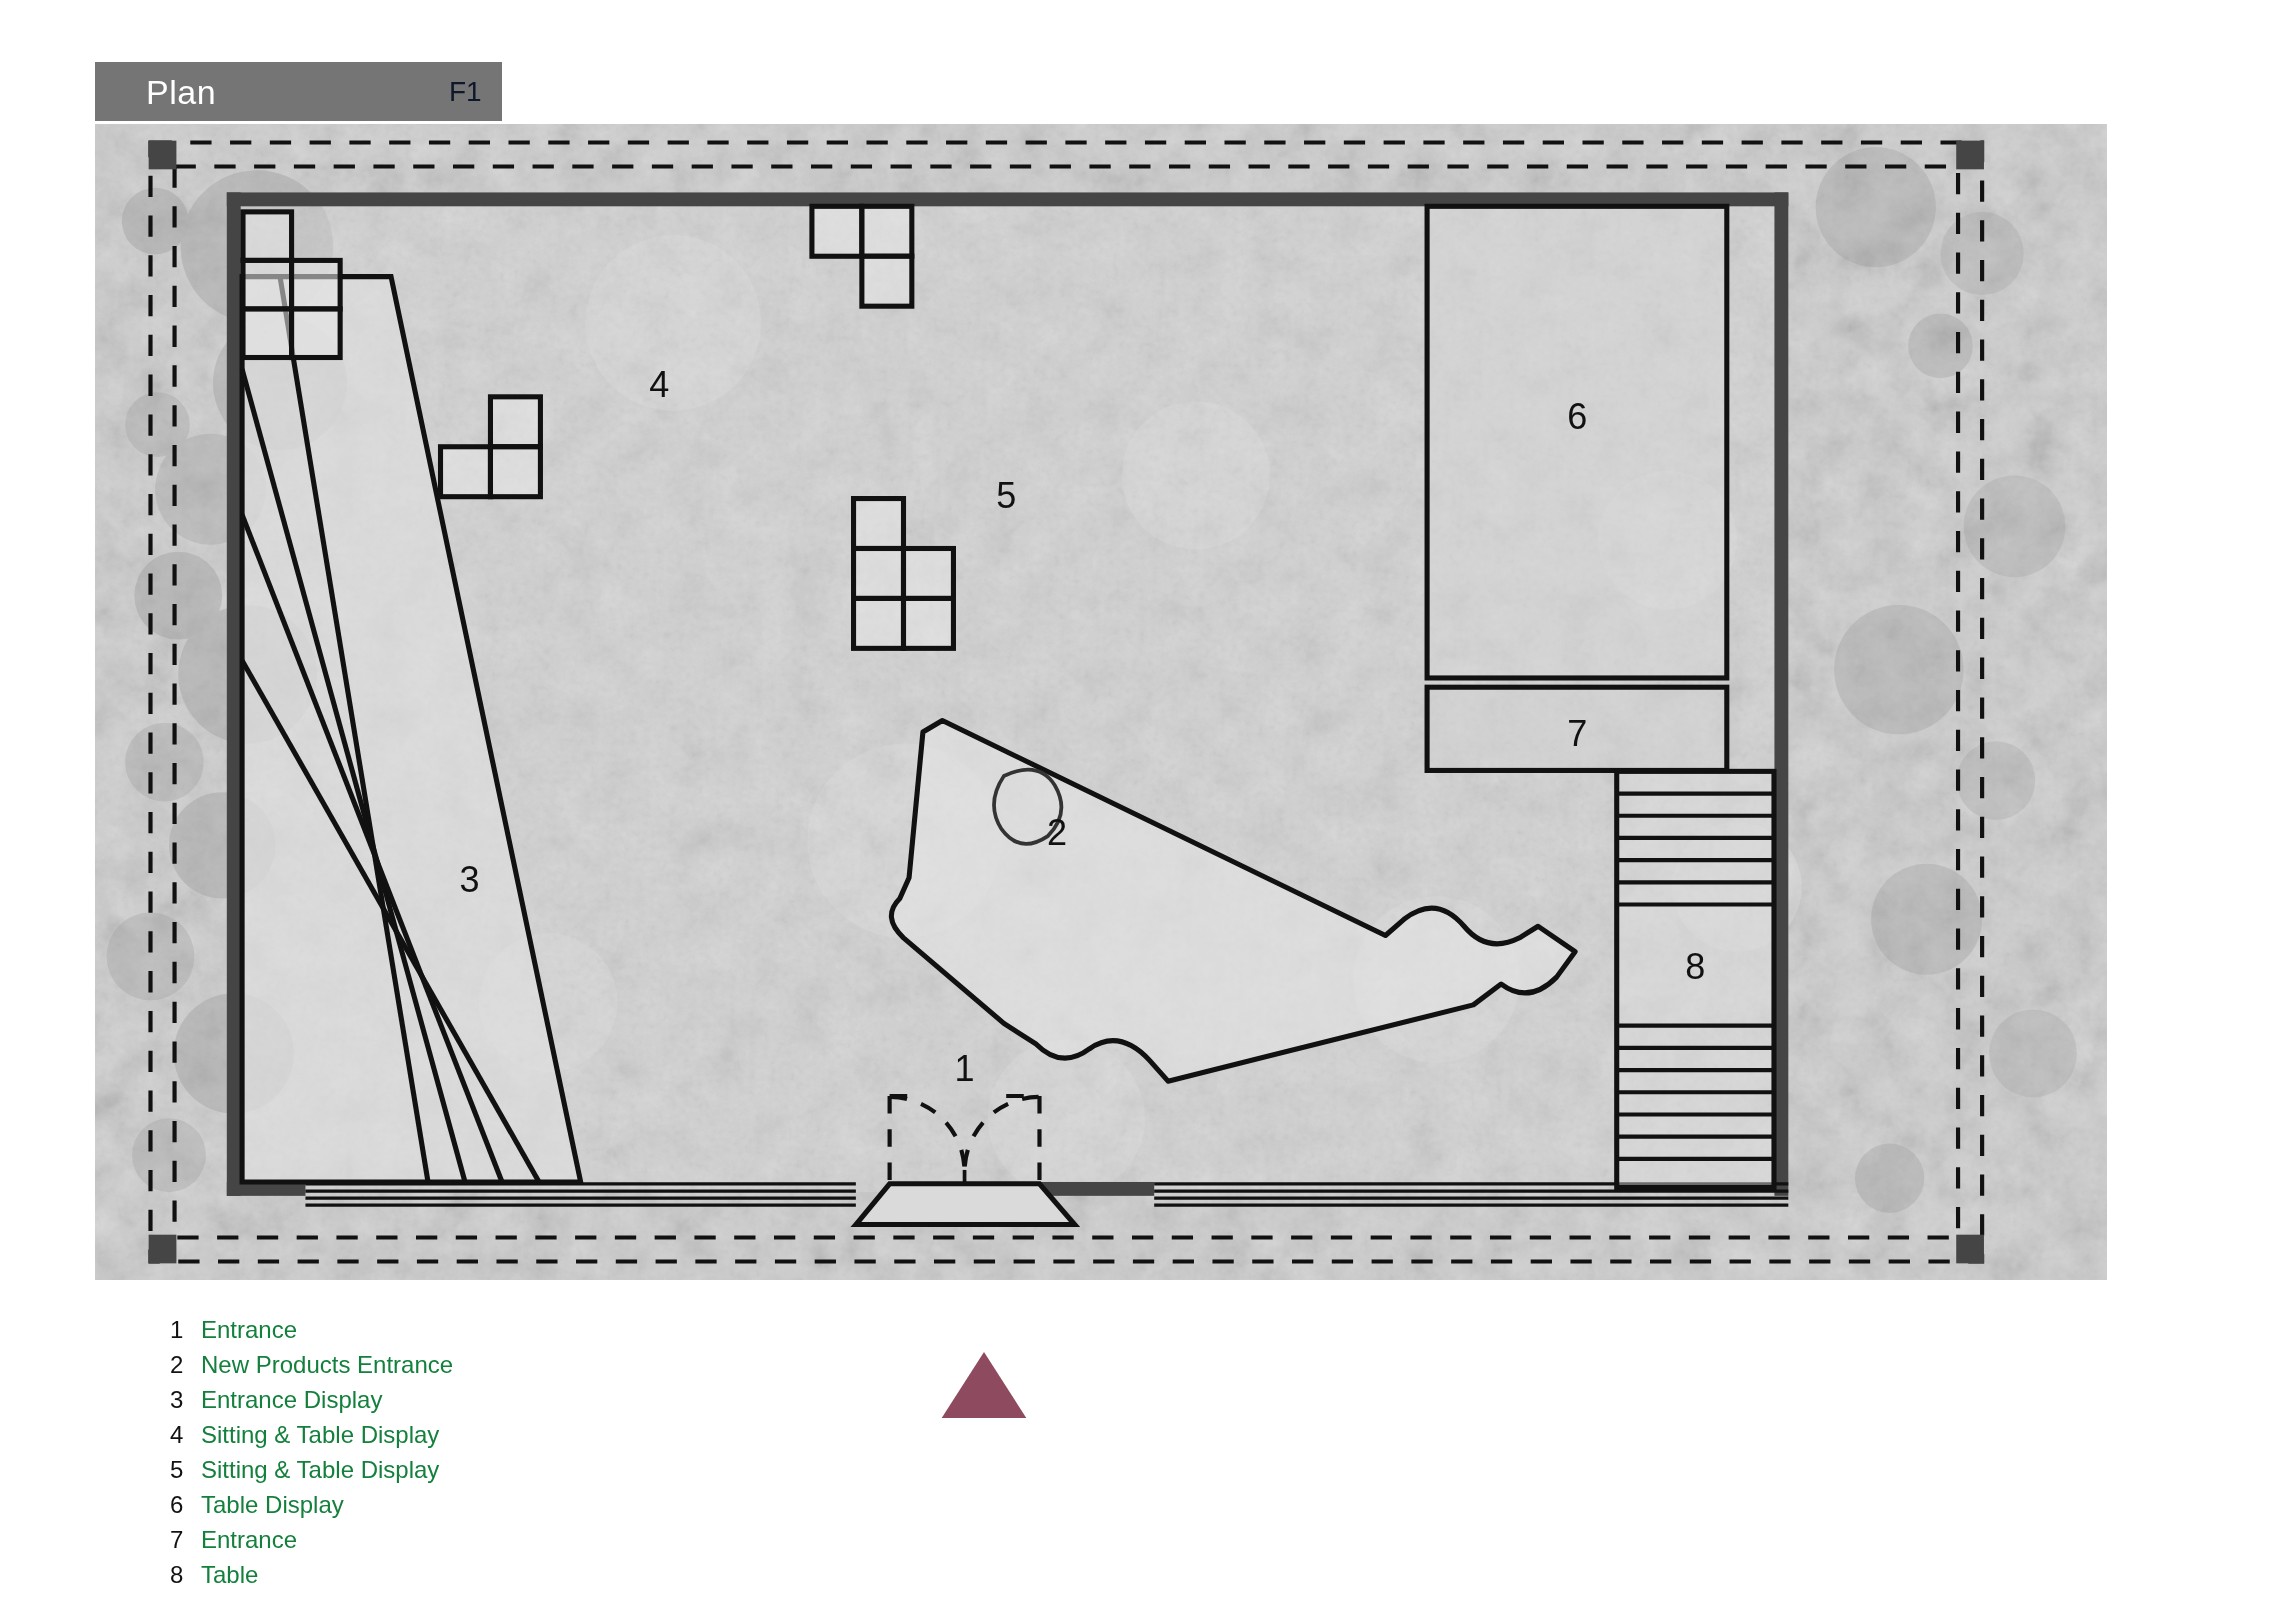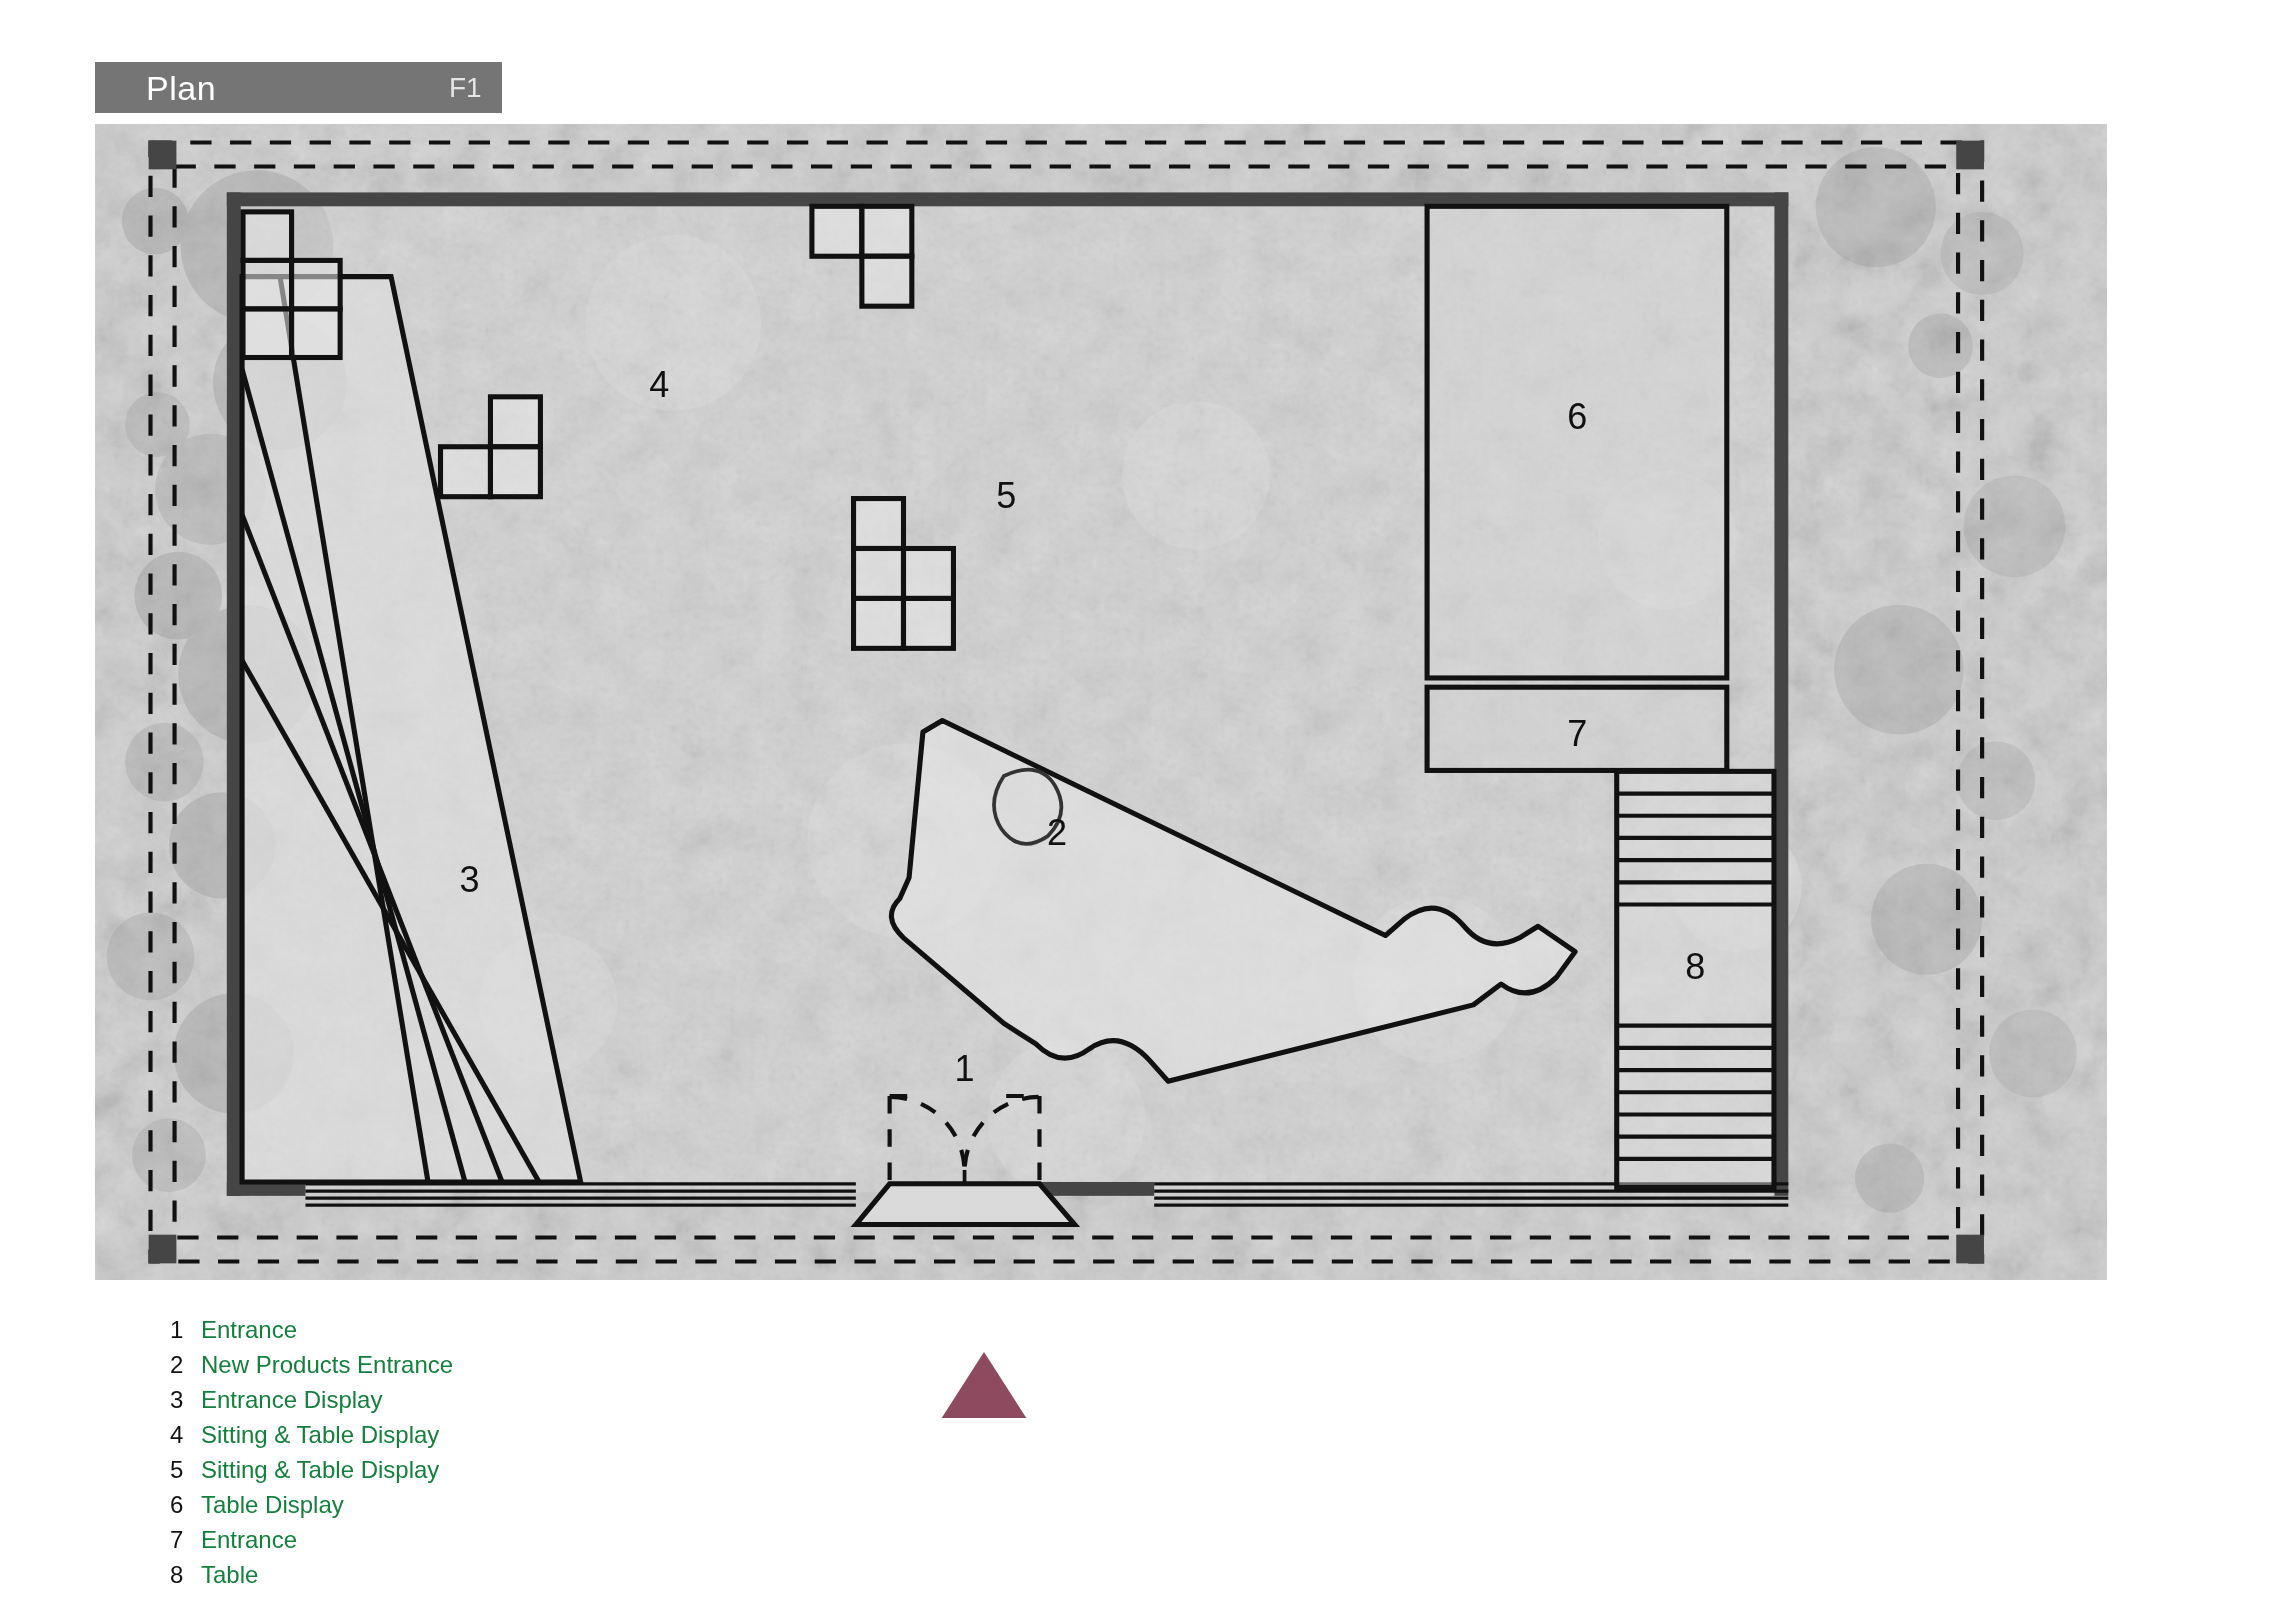--- a/index.html
+++ b/index.html
@@ -14,36 +14,36 @@
     position: relative;
     overflow: hidden;
   }
 
   
   #title-bar {
     position: absolute;
     left: 95px;
     top: 62px;
     width: 407px;
-    height: 51px;
+    height: 59px;
     background: #757575;
     display: flex;
     align-items: center;
     box-sizing: border-box;
     padding: 0 20.3px 0 51px;
   }
   #title-bar .t-main {
     color: #ffffff;
     font-size: 34px;
     font-weight: 300;
     letter-spacing: 0.5px;
     line-height: 1;
   }
   #title-bar .t-level {
-    color: #e5e5e5;
+    color: #0f172a;
     font-size: 28px;
     font-weight: 300;
     margin-left: auto;
     line-height: 1;
   }
 
   
   #plan-canvas {
     position: absolute;
     left: 95px;

